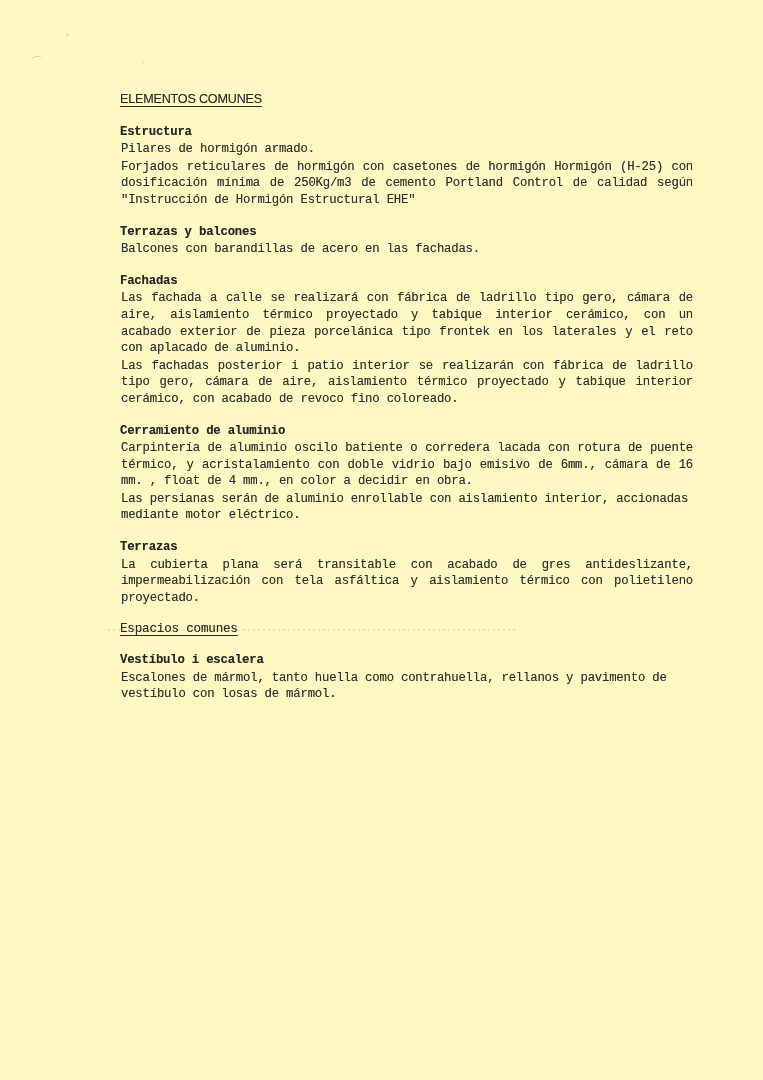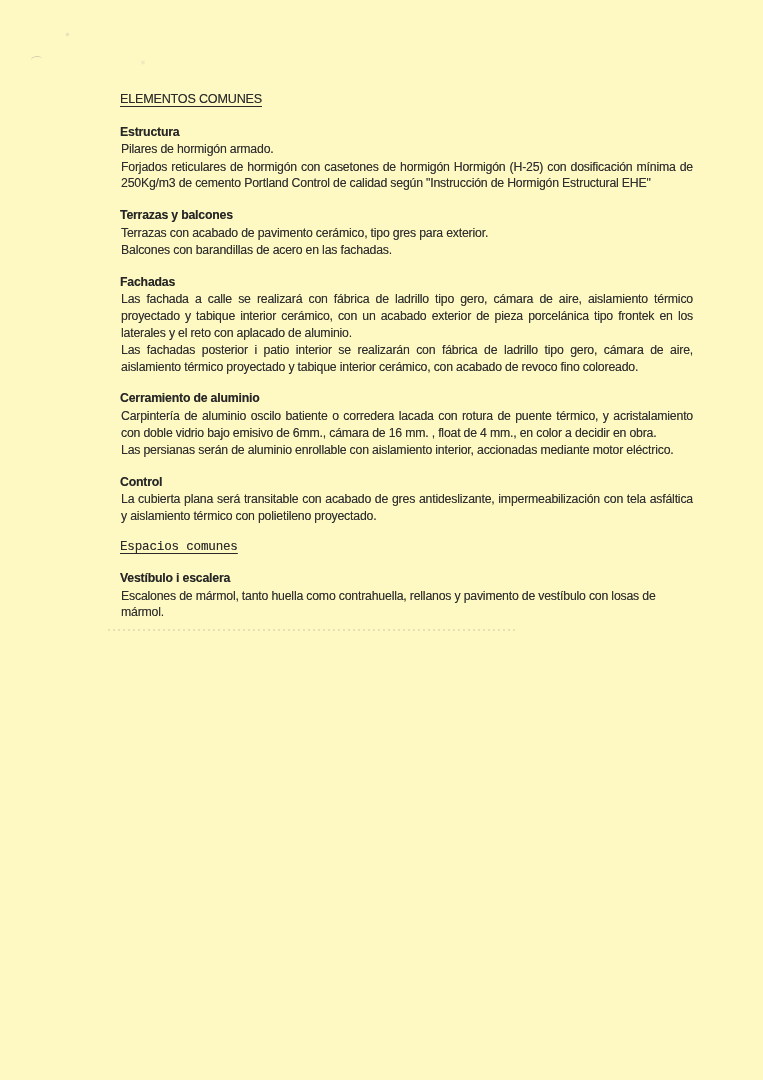--- a/index.html
+++ b/index.html
@@ -33,20 +33,21 @@
   .h-underline {
     margin: 0 0 16px 0;
     font-weight: normal;
     font-size: 12.6px;
     text-decoration: underline;
     text-underline-offset: 2.5px;
     color: #2a2a2a;
   }
   .section {
     margin: 0 0 15px 0;
+    font-family: Liberation Mono, monospace;
   }
   .section-title {
     font-weight: bold;
     color: #262626;
     margin: 0;
   }
   .para {
     margin: 1px;
   }
   .justify {
@@ -97,38 +98,37 @@
 
 
     <div class="section">
       <p class="section-title">Estructura</p>
       <p class="para">Pilares de hormigón armado.</p>
       <p class="para justify">Forjados reticulares de hormigón con casetones de hormigón Hormigón (H-25) con dosificación mínima de 250Kg/m3 de cemento Portland Control de calidad según "Instrucción de Hormigón Estructural EHE"</p>
     </div>
 
     <div class="section">
       <p class="section-title">Terrazas y balcones</p>
-      <p class="para">Terrazas con acabado de pavimento cerámico, tipo gres para exterior.</p>
       <p class="para">Balcones con barandillas de acero en las fachadas.</p>
     </div>
 
     <div class="section">
       <p class="section-title">Fachadas</p>
       <p class="para justify">Las fachada a calle se realizará con fábrica de ladrillo tipo gero, cámara de aire, aislamiento térmico proyectado y tabique interior cerámico, con un acabado exterior de pieza porcelánica tipo frontek en los laterales y el reto con aplacado de aluminio.</p>
       <p class="para justify">Las fachadas posterior i patio interior se realizarán con fábrica de ladrillo tipo gero, cámara de aire, aislamiento térmico proyectado y tabique interior cerámico, con acabado de revoco fino coloreado.</p>
     </div>
 
     <div class="section">
       <p class="section-title">Cerramiento de aluminio</p>
       <p class="para justify">Carpintería de aluminio oscilo batiente o corredera lacada con rotura de puente térmico, y acristalamiento con doble vidrio bajo emisivo de 6mm., cámara de 16 mm. , float de 4 mm., en color a decidir en obra.</p>
       <p class="para">Las persianas serán de aluminio enrollable con aislamiento interior, accionadas mediante motor eléctrico.</p>
     </div>
 
     <div class="section">
-      <p class="section-title">Control</p>
+      <p class="section-title">Terrazas</p>
       <p class="para justify">La cubierta plana será transitable con acabado de gres antideslizante, impermeabilización con tela asfáltica y aislamiento térmico con polietileno proyectado.</p>
     </div>
 
     <div class="h-underline spacer-head">Espacios comunes</div>
 
     <div class="section">
       <p class="section-title">Vestíbulo i escalera</p>
       <p class="para">Escalones de mármol, tanto huella como contrahuella, rellanos y pavimento de vestíbulo con losas de mármol.</p>
     </div>
 

